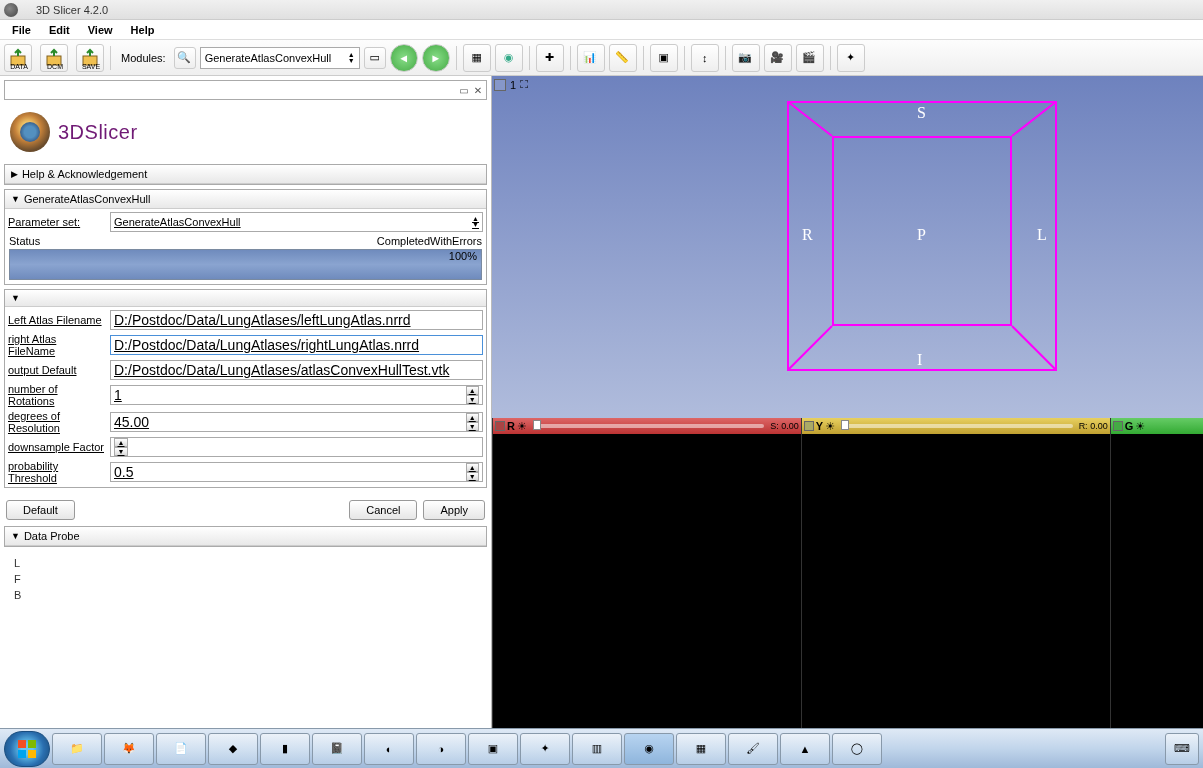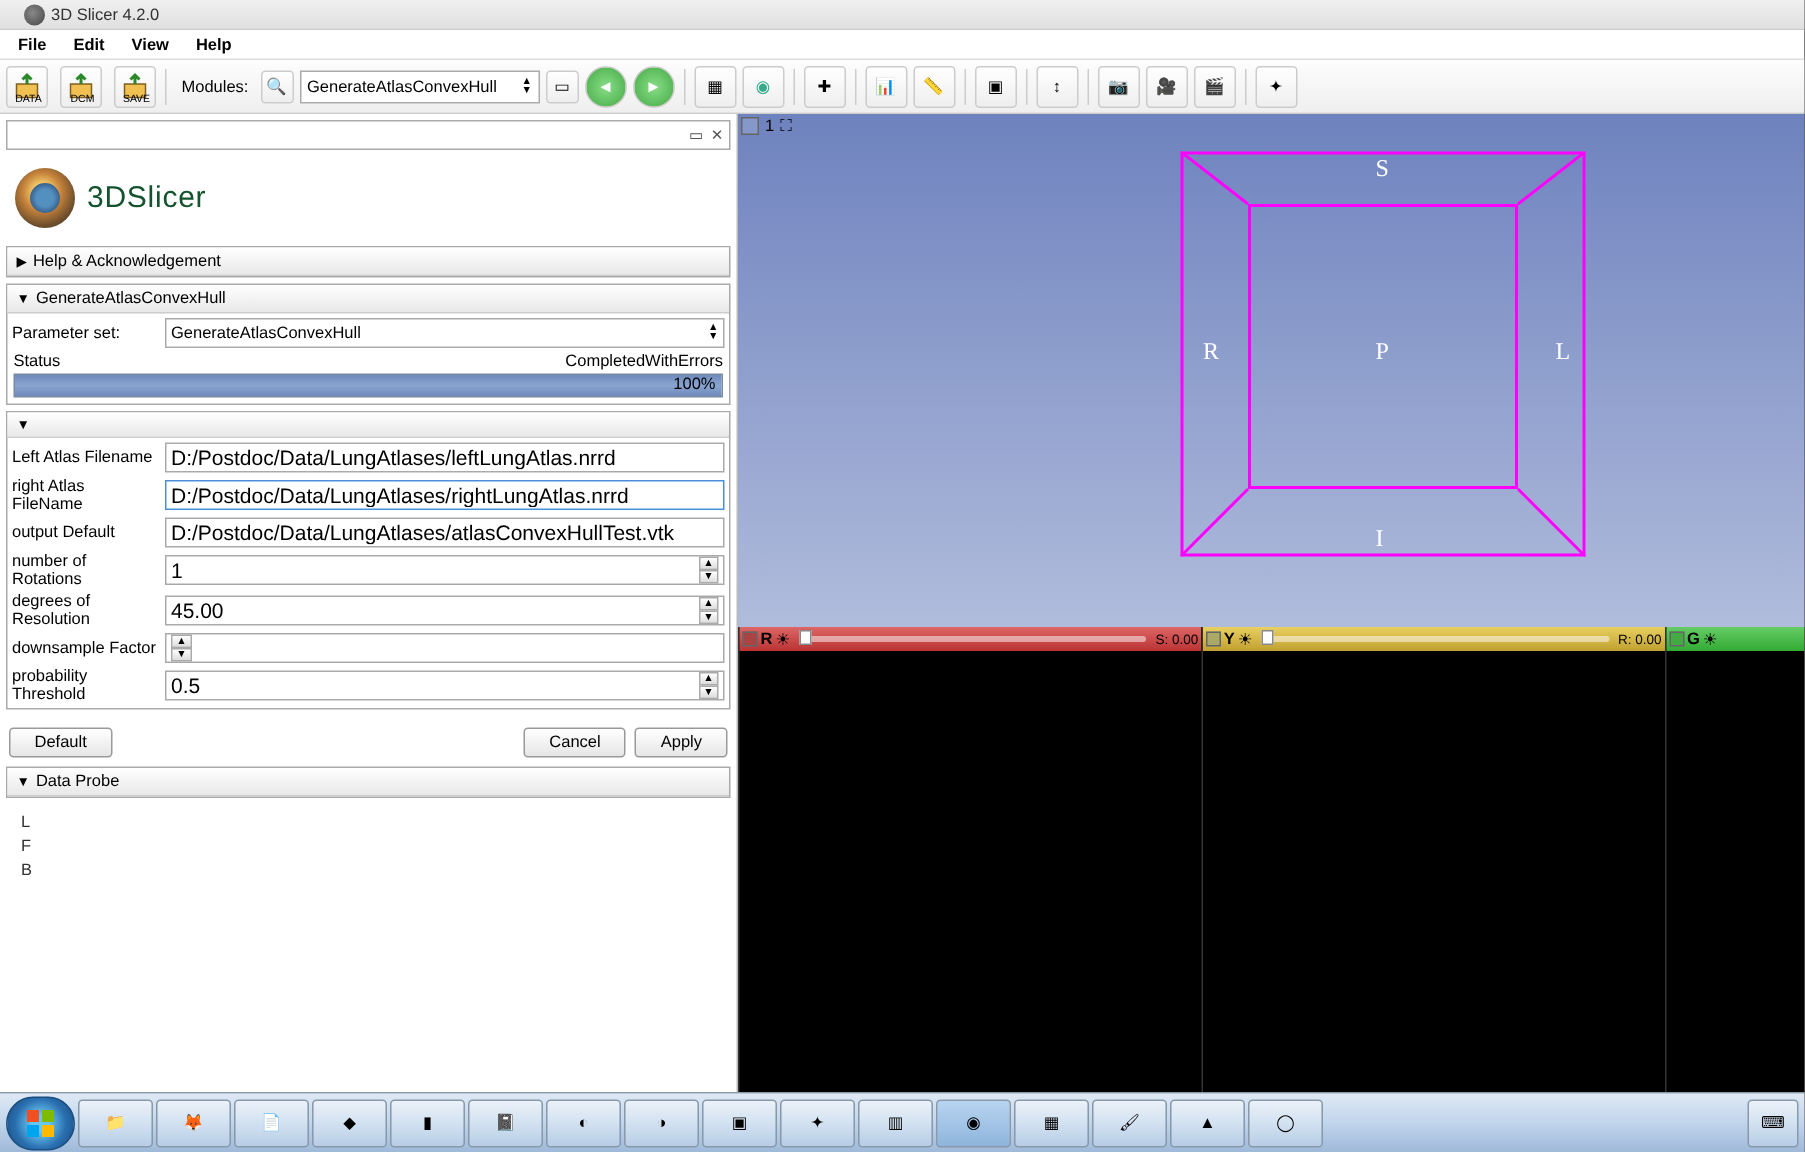--- a/index.html
+++ b/index.html
@@ -1,18 +1,18 @@
 <!DOCTYPE html>
 <html><head>
 <meta charset="utf-8">
 <style>
 * { margin: 0; padding: 0; box-sizing: border-box; font-family: "Segoe UI", Tahoma, sans-serif; font-size: 11px; }
 body { width: 1203px; height: 768px; background: #fff; overflow: hidden; position: relative; }
 
-.titlebar { height: 20px; background: linear-gradient(#f0f0f0, #e0e0e0); display: flex; align-items: center; padding: 0 16px; border-bottom: 1px solid #ccc; }
+.titlebar { height: 20px; background: linear-gradient(#f0f0f0, #e0e0e0); display: flex; align-items: center; padding: 0 4px; border-bottom: 1px solid #ccc; gap: 14px; }
 .titlebar .icon { width: 14px; height: 14px; background: radial-gradient(circle at 40% 40%, #888, #444); border-radius: 50%; margin-right: 4px; }
 .titlebar span { color: #333; }
 
 .menubar { height: 20px; display: flex; align-items: center; padding: 0 4px; gap: 2px; border-bottom: 1px solid #ddd; font-weight: bold; }
 .menubar span { padding: 2px 8px; cursor: default; }
 
 .toolbar { height: 36px; display: flex; align-items: center; padding: 2px 4px; gap: 4px; border-bottom: 1px solid #ccc; background: linear-gradient(#fdfdfd,#efefef); }
 .tbtn { width: 28px; height: 28px; border: 1px solid #ccc; border-radius: 3px; background: linear-gradient(#fff,#eee); display:flex; align-items:center; justify-content:center; cursor:pointer; }
 .tsep { width: 1px; height: 24px; background: #ccc; margin: 0 2px; }
 .tlbl { padding: 0 4px; }
@@ -22,35 +22,35 @@
 .main { display:flex; height: calc(100% - 76px - 40px); }
 .left { width: 492px; border-right: 1px solid #bbb; display:flex; flex-direction:column; padding: 2px; }
 .right { flex:1; display:flex; flex-direction:column; background:#000; }
 
 .search { height:20px; margin:2px; border:1px solid #aaa; display:flex; align-items:center; justify-content:flex-end; padding:0 2px; gap:2px;}
 .sx { width:12px; height:12px; display:inline-flex; align-items:center; justify-content:center; cursor:pointer; font-size:10px; color:#555; }
 
 .logo { display:flex; align-items:center; padding: 10px 8px; gap: 8px; }
 .logoimg { width:40px; height:40px; background: radial-gradient(circle at 45% 40%, #f8d070 15%, #c4813a 40%, #6a4c2c 70%); border-radius:50%; position:relative; }
 .logoimg::after{content:"";position:absolute;inset:10px;border-radius:50%;background:radial-gradient(circle at 50% 50%, #5390c0 40%, #3a628f 70%);}
-.logotxt { font-size:20px; color:#14532d; letter-spacing:0.5px; }
+.logotxt { font-size:20px; color:#701a75; letter-spacing:0.5px; }
 
 .panel { border:1px solid #aaa; margin:2px; }
 .phead { background: linear-gradient(#fff,#e8e8e8); padding: 3px 6px; display:flex; align-items:center; gap:4px; cursor:pointer; border-bottom:1px solid #ccc;}
 .phead .tri { font-size:9px; }
 
-.row { display:flex; align-items:center; margin:3px; gap: 4px; }
+.row { display:flex; align-items:center; margin:3px; gap: 4px; text-decoration: underline; }
 .row label { width: 98px; flex-shrink:0; }
 .row .inp { flex:1; border:1px solid #aaa; height:20px; padding:1px 3px; background:#fff; display:flex; align-items:center; justify-content: space-between; }
 .row .inp input { border:0; outline:0; width:100%; font-size:14px; }
 .spin { width:14px; display:flex; flex-direction:column; }
 .spin div { height:9px; border:1px solid #aaa; background:linear-gradient(#fff,#ddd); font-size:7px; line-height:7px; text-align:center; cursor:pointer;}
 
 .statusbar { display:flex; justify-content: space-between; margin: 2px 4px; text-align: center; }
-.progress { height:16px; margin: 0 4px 4px 4px; border:1px solid #7a8aa0; background: linear-gradient(#6f8bbd, #8aa4d0, #6f8bbd); position:relative; }
+.progress { height:31px; margin: 0 4px 4px 4px; border:1px solid #7a8aa0; background: linear-gradient(#6f8bbd, #8aa4d0, #6f8bbd); position:relative; }
 .progress .pct { position:absolute; right:4px; top:0; font-size:11px; }
 
 .btnrow { display:flex; justify-content: space-between; margin: 10px 4px 4px 4px; }
 .btn { border:1px solid #999; border-radius:3px; background:linear-gradient(#fff,#e6e6e6); padding:3px 16px; cursor:pointer; }
 
 .dataprobe { margin: 2px; }
 .dpvals { padding: 6px 12px; line-height:16px; font-size:11px; color:#333;}
 
 .view3d { flex:1; background: linear-gradient(#6e82be, #b0bcdc); position:relative; }
 .pin { position:absolute; top:2px; left:2px; display:flex; align-items:center; gap:4px; color:#000; font-size:10px;}

